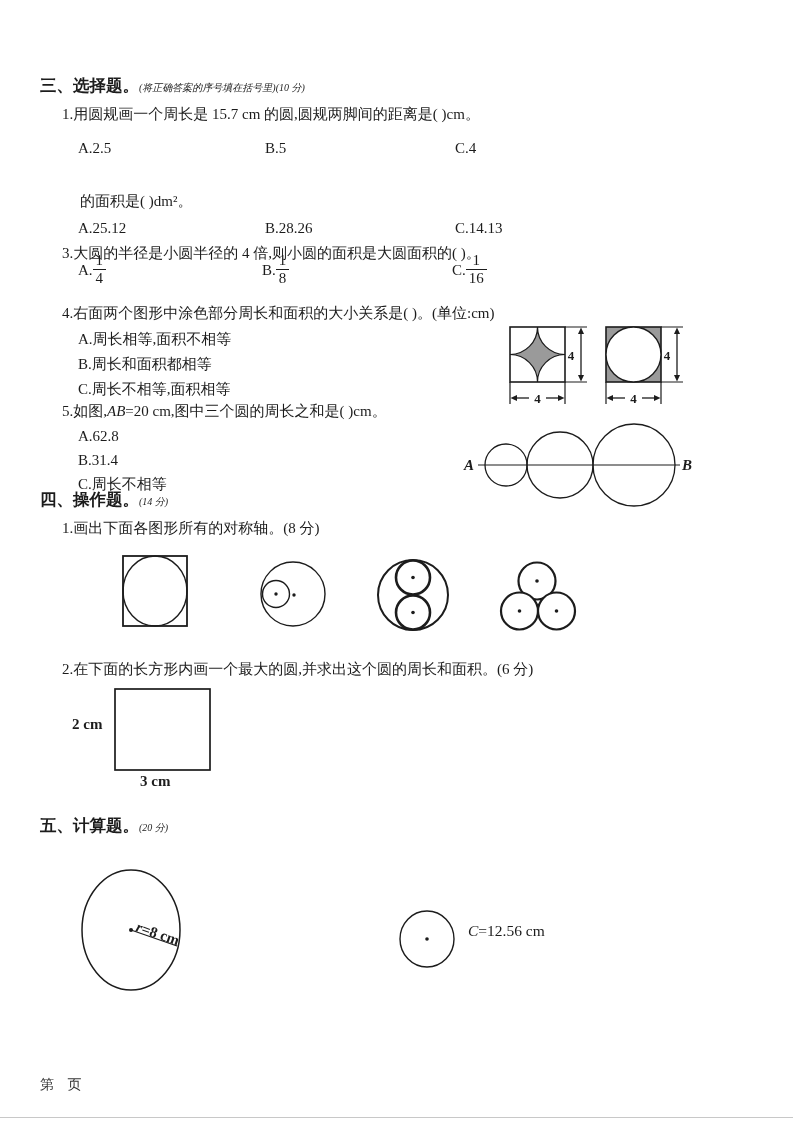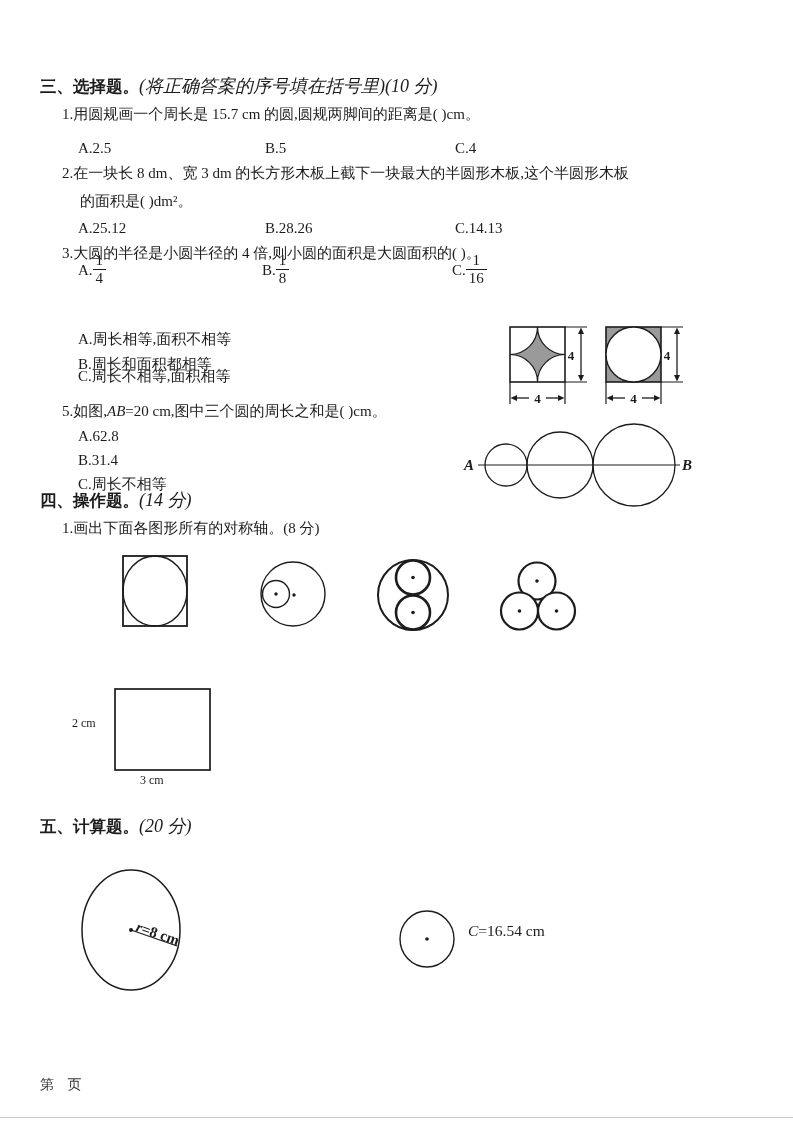--- a/index.html
+++ b/index.html
@@ -2,61 +2,61 @@
 <html><head>
 <meta charset="utf-8">
 <style>
   html,body { margin:0; padding:0; background:#fff; }
   .page {
     position:relative; width:793px; height:1122px; background:#ffffff; overflow:hidden;
     font-family:"Liberation Serif","DejaVu Serif",serif; color:#1c1c1c;
   }
   .t { position:absolute; white-space:nowrap; font-size:15px; line-height:20px; }
   .h { font-size:16.5px; font-weight:bold; }
-  .hk { font-weight:normal; font-style:italic; font-size:18px; }
+  .hk { font-weight:normal; font-style:italic; font-size:10px; }
   .q { font-weight:400; }
   .opt { font-weight:400; }
   .it { font-style:italic; }
   .frac { display:inline-block; vertical-align:middle; text-align:center; margin-top:-4px; }
   .frac .num { display:block; padding:0 3px; line-height:17px; border-bottom:1.3px solid #1c1c1c; }
   .frac .den { display:block; padding:0 3px; line-height:17px; }
   .dimlabel { font-weight:bold; font-size:13px; }
-  .figlabel { position:absolute; font-weight:normal; font-size:12px; }
+  .figlabel { position:absolute; font-weight:bold; font-size:15px; }
   .footer { position:absolute; left:0; top:1076px; width:100%; 
             font-size:14px; color:#333; word-spacing:10px;margin-left:40px; }
   .bottom-rule { position:absolute; left:0; top:1117px; width:100%; height:1px; background:#c8c8c8; }
   svg { position:absolute; overflow:visible; }
   svg text { font-family:"Liberation Serif","DejaVu Serif",serif; fill:#1c1c1c; }
 </style>
 </head>
 <body>
 
 <div class="page">
 
   <div class="t h" style="left:40px;top:76px"><span>三、选择题。</span><span class="hk">(将正确答案的序号填在括号里)(10 分)</span></div>
 
   <div class="t q" style="left:62px;top:104px">1.用圆规画一个周长是 15.7 cm 的圆,圆规两脚间的距离是(      )cm。</div>
   <span class="t opt" style="left:78px;top:138px">A.2.5</span>
   <span class="t opt" style="left:265px;top:138px">B.5</span>
   <span class="t opt" style="left:455px;top:138px">C.4</span>
 
-  <div class="t q" style="left:62px;top:163px">2.在一块长 8 dm、宽 3 dm 的长方形木板上截下一块最大的半圆形木板,这个半圆形木板</div>
   <div class="t q" style="left:80px;top:191px">的面积是(     )dm²。</div>
   <span class="t opt" style="left:78px;top:218px">A.25.12</span>
   <span class="t opt" style="left:265px;top:218px">B.28.26</span>
   <span class="t opt" style="left:455px;top:218px">C.14.13</span>
 
   <div class="t q" style="left:62px;top:243px">3.大圆的半径是小圆半径的 4 倍,则小圆的面积是大圆面积的(     )。</div>
   <div class="t opt" style="left:78px;top:256px"><span>A.</span><span class="frac"><span class="num">1</span><span class="den">4</span></span></div>
   <div class="t opt" style="left:262px;top:256px"><span>B.</span><span class="frac"><span class="num">1</span><span class="den">8</span></span></div>
   <div class="t opt" style="left:452px;top:256px"><span>C.</span><span class="frac"><span class="num">1</span><span class="den">16</span></span></div>
 
+  <div class="t q" style="left:62px;top:303px">4.右面两个图形中涂色部分周长和面积的大小关系是(     )。(单位:cm)</div>
   <div class="t opt" style="left:78px;top:329px">A.周长相等,面积不相等</div>
   <div class="t opt" style="left:78px;top:354px">B.周长和面积都相等</div>
-  <div class="t opt" style="left:78px;top:366px">C.周长不相等,面积相等</div>
+  <div class="t opt" style="left:78px;top:379px">C.周长不相等,面积相等</div>
 
   <svg style="left:508px;top:325px" width="86" height="84" viewBox="0 0 86 84">
     <rect x="2" y="2" width="55" height="55" fill="none" stroke="#1c1c1c" stroke-width="1.6"></rect>
     <path d="M 29.5 2 A 27.5 27.5 0 0 0 57 29.5 A 27.5 27.5 0 0 0 29.5 57 A 27.5 27.5 0 0 0 2 29.5 A 27.5 27.5 0 0 0 29.5 2 Z" fill="#9a9a9a" stroke="#1c1c1c" stroke-width="1.2"></path>
     <path d="M57 2 H79 M57 57 H79" stroke="#1c1c1c" stroke-width="1.2"></path>
     <line x1="73" y1="7" x2="73" y2="52" stroke="#1c1c1c" stroke-width="1.3"></line>
     <polygon points="73,2.5 70,9 76,9" fill="#1c1c1c"></polygon>
     <polygon points="73,56.5 70,50 76,50" fill="#1c1c1c"></polygon>
     <text x="63" y="35" text-anchor="middle" class="dimlabel" font-size="13" font-weight="bold">4</text>
     <path d="M2 57 V79 M57 57 V79" stroke="#1c1c1c" stroke-width="1.2"></path>
@@ -122,38 +122,39 @@
 
   <svg style="left:498px;top:557px" width="78" height="76" viewBox="0 0 78 76">
     <circle cx="39" cy="24" r="18.5" fill="#fff" stroke="#1c1c1c" stroke-width="2.2"></circle>
     <circle cx="21.5" cy="54" r="18.5" fill="#fff" stroke="#1c1c1c" stroke-width="2.2"></circle>
     <circle cx="58.5" cy="54" r="18.5" fill="#fff" stroke="#1c1c1c" stroke-width="2.2"></circle>
     <circle cx="39" cy="24" r="1.8" fill="#1c1c1c"></circle>
     <circle cx="21.5" cy="54" r="1.8" fill="#1c1c1c"></circle>
     <circle cx="58.5" cy="54" r="1.8" fill="#1c1c1c"></circle>
   </svg>
 
+  <div class="t q" style="left:62px;top:659px">2.在下面的长方形内画一个最大的圆,并求出这个圆的周长和面积。(6 分)</div>
 
   <svg style="left:112px;top:686px" width="102" height="88" viewBox="0 0 102 88">
     <rect x="3" y="3" width="95" height="81" fill="none" stroke="#1c1c1c" stroke-width="1.7"></rect>
   </svg>
   <div class="figlabel" style="left:72px;top:716px">2 cm</div>
   <div class="figlabel" style="left:140px;top:773px">3 cm</div>
 
   <div class="t h" style="left:40px;top:816px"><span>五、计算题。</span><span class="hk">(20 分)</span></div>
 
   <svg style="left:74px;top:864px" width="150" height="134" viewBox="0 0 150 134">
     <ellipse cx="57" cy="66" rx="49" ry="60" fill="none" stroke="#1c1c1c" stroke-width="1.5"></ellipse>
     <circle cx="57" cy="66" r="2" fill="#1c1c1c"></circle>
     <line x1="57" y1="66" x2="103" y2="82" stroke="#1c1c1c" stroke-width="1.3"></line>
     <text x="61" y="67" transform="rotate(19 61 67)" font-size="15" font-weight="bold"><tspan font-style="italic">r</tspan><tspan>=8 cm</tspan></text>
   </svg>
 
   <svg style="left:393px;top:903px" width="74" height="74" viewBox="0 0 74 74">
     <ellipse cx="34" cy="36" rx="27" ry="28" fill="none" stroke="#1c1c1c" stroke-width="1.4"></ellipse>
     <circle cx="34" cy="36" r="1.8" fill="#1c1c1c"></circle>
   </svg>
-  <div class="t" style="left:468px;top:921px;font-size:15.5px"><span class="it">C</span><span>=16.54 cm</span></div>
+  <div class="t" style="left:468px;top:921px;font-size:15.5px"><span class="it">C</span><span>=12.56 cm</span></div>
 
   <div class="footer">第 页</div>
   <div class="bottom-rule"></div>
 
 </div>
 
 </body></html>

